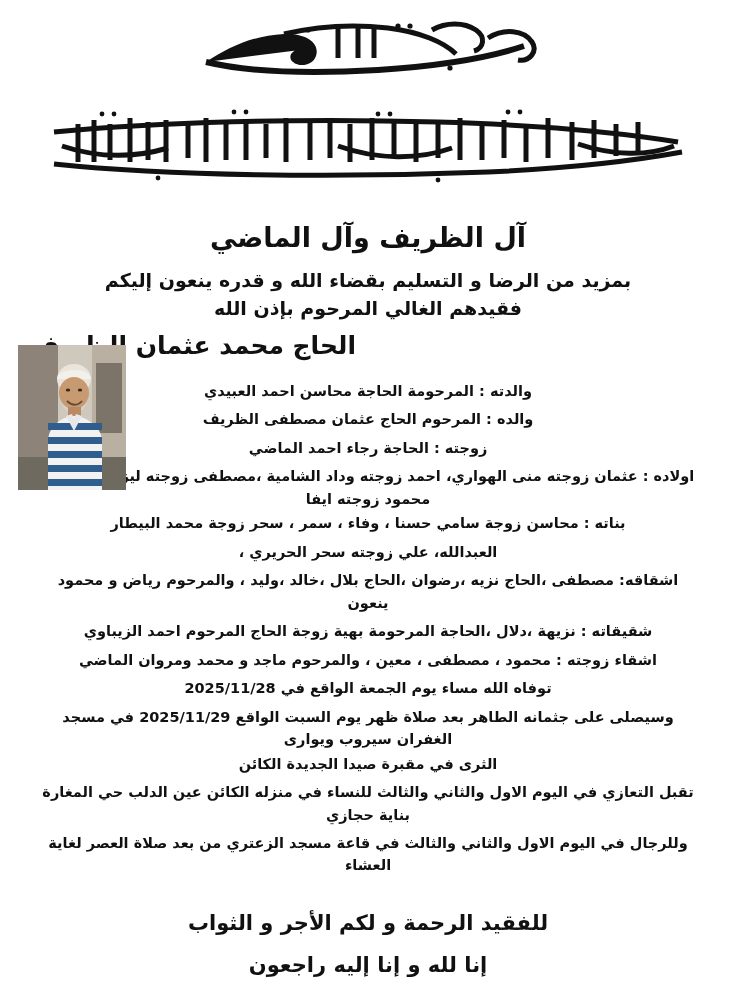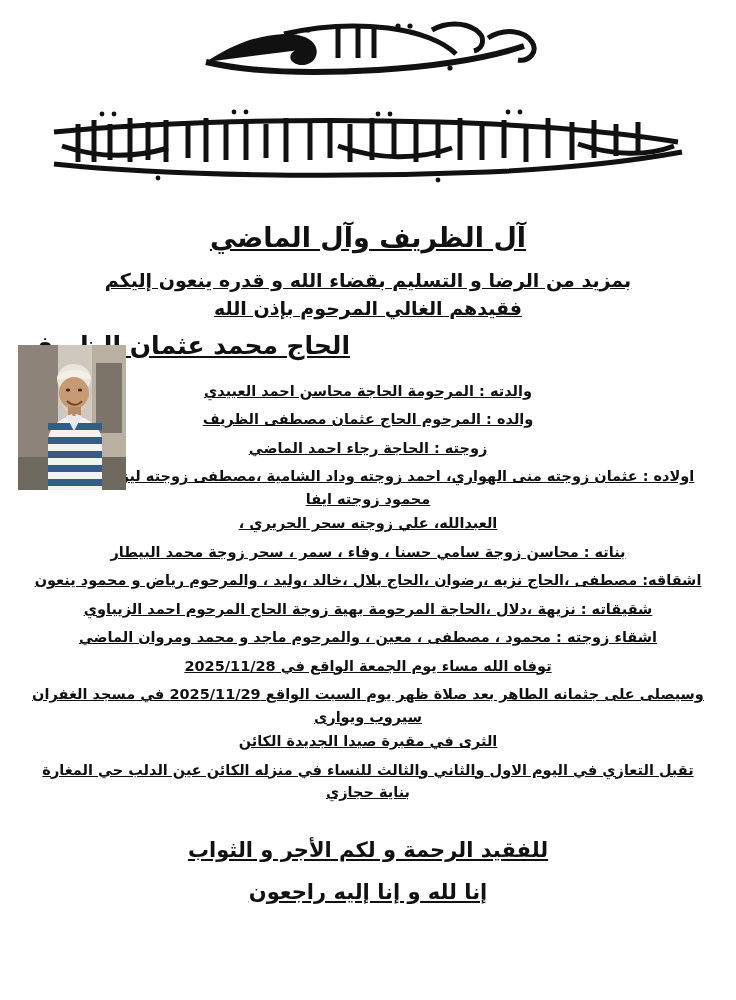--- a/index.html
+++ b/index.html
@@ -13,22 +13,21 @@
     font-family: "DejaVu Sans", "Liberation Sans", sans-serif;
     color: #111111;
     position: relative;
     overflow: hidden;
   }
   .page {
     width: 736px;
     height: 796px;
     position: relative;
     box-sizing: border-box;
-    padding: 0 24px;
-    text-decoration: underline;
+    padding: 0 30px;
   }
 
   
   .calligraphy-top {
     text-align: center;
     padding-top: 18px;
     height: 70px;
   }
   .calligraphy-top svg { display: inline-block; }
 
@@ -237,29 +236,30 @@
       </g>
       <path d="M48 71 L 56 86 L 64 71 L 58 69 L 56 74 L 54 69 Z" fill="#e7e7e7"></path>
     </svg>
   </div>
 
   <div class="details">
     <p class="row">والدته : المرحومة الحاجة محاسن احمد العبيدي</p>
     <p class="row">والده : المرحوم الحاج عثمان مصطفى الظريف</p>
     <p class="row">زوجته : الحاجة رجاء احمد الماضي</p>
     <p class="row two-line">اولاده : عثمان زوجته منى الهواري، احمد زوجته وداد الشامية ،مصطفى زوجته ليزا ماي ياب ، محمود زوجته ايفا</p>
+    <p class="row">بناته : محاسن زوجة سامي حسنا ، وفاء ، سمر ، سحر زوجة محمد  البيطار</p>
     <p class="row">العبدالله، علي زوجته سحر الحريري ،</p>
-    <p class="row">بناته : محاسن زوجة سامي حسنا ، وفاء ، سمر ، سحر زوجة محمد  البيطار</p>
     <p class="row">اشقاقه: مصطفى ،الحاج نزيه ،رضوان ،الحاج بلال ،خالد ،وليد ، والمرحوم رياض و محمود ينعون</p>
     <p class="row">شقيقاته : نزيهة ،دلال ،الحاجة المرحومة بهية زوجة الحاج المرحوم احمد الزيباوي</p>
     <p class="row">اشقاء زوجته : محمود ، مصطفى ، معين ، والمرحوم ماجد و محمد ومروان الماضي</p>
     <p class="row">توفاه الله مساء يوم الجمعة  الواقع في 2025/11/28</p>
     <p class="row two-line">وسيصلى على جثمانه الطاهر  بعد صلاة ظهر يوم السبت  الواقع 2025/11/29  في مسجد الغفران سيروب ويوارى</p>
     <p class="row">الثرى في مقبرة صيدا الجديدة  الكائن</p>
     <p class="row">تقبل التعازي في اليوم الاول والثاني والثالث  للنساء في منزله الكائن عين الدلب حي المغارة بناية حجازي</p>
+    <p class="row">وللرجال في اليوم الاول والثاني والثالث في قاعة مسجد الزعتري من بعد صلاة العصر لغاية العشاء</p>
   </div>
 
   <div class="footer">
     <div class="f1">للفقيد الرحمة و لكم الأجر و الثواب</div>
     <div class="f2">إنا لله و إنا إليه راجعون</div>
   </div>
 
 </div>
 
 </body></html>

